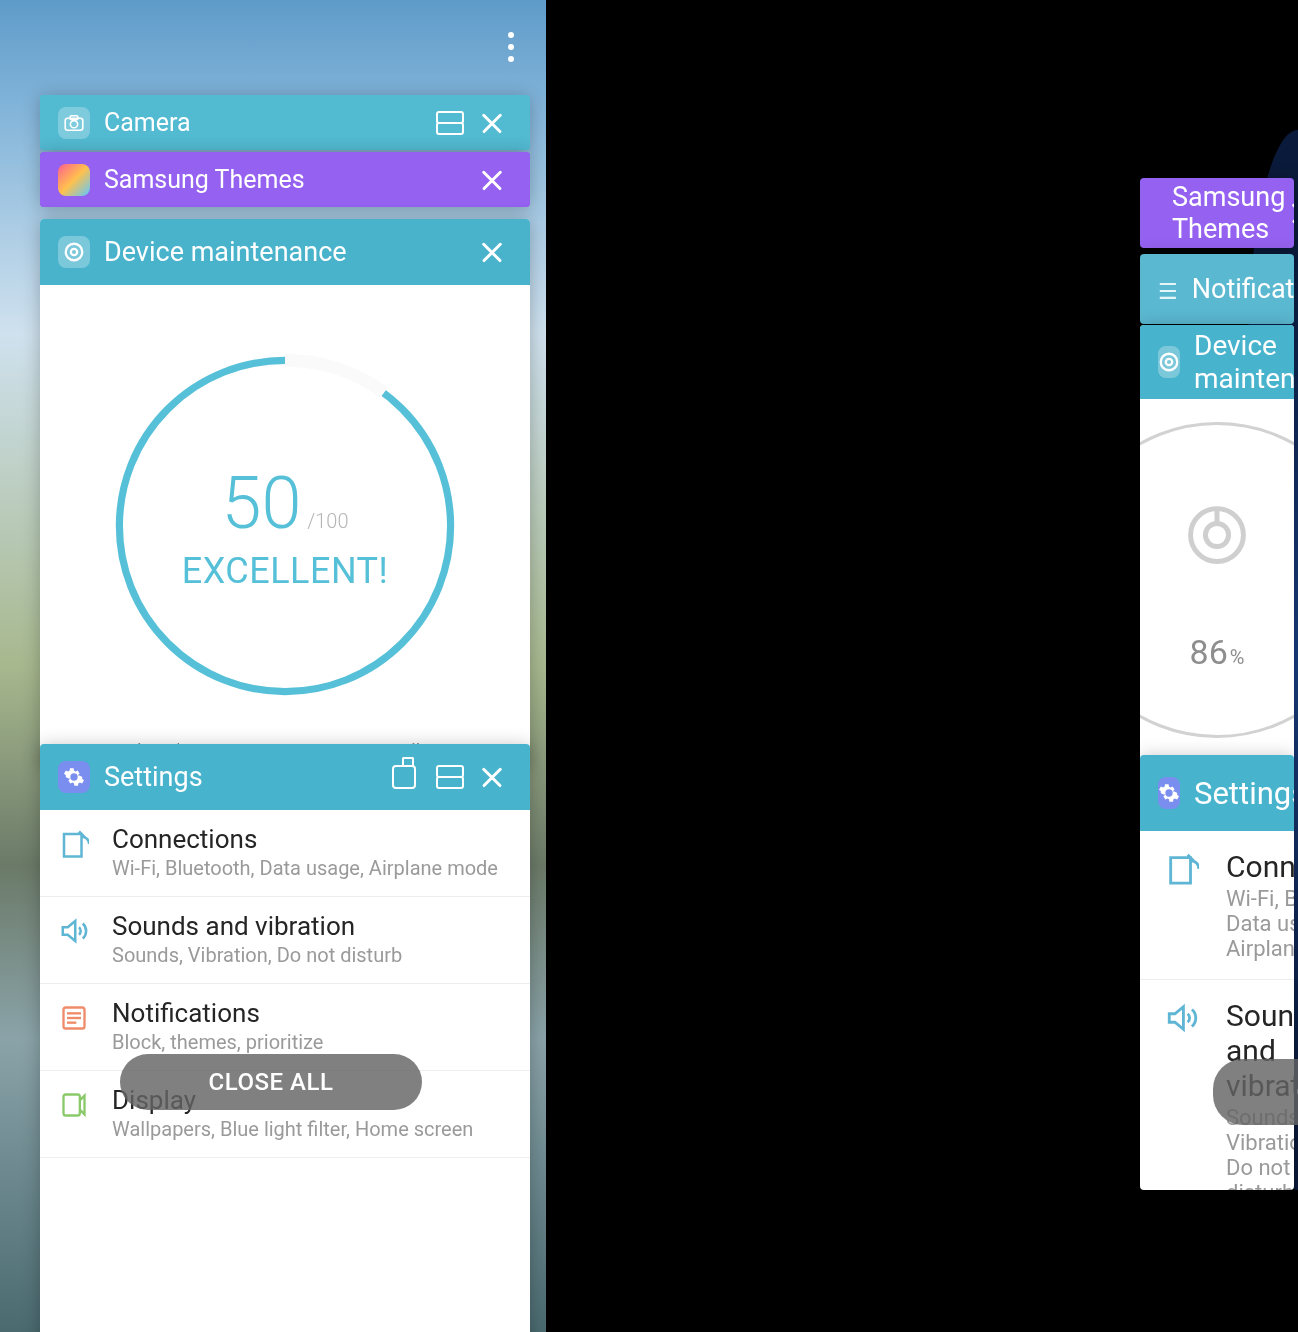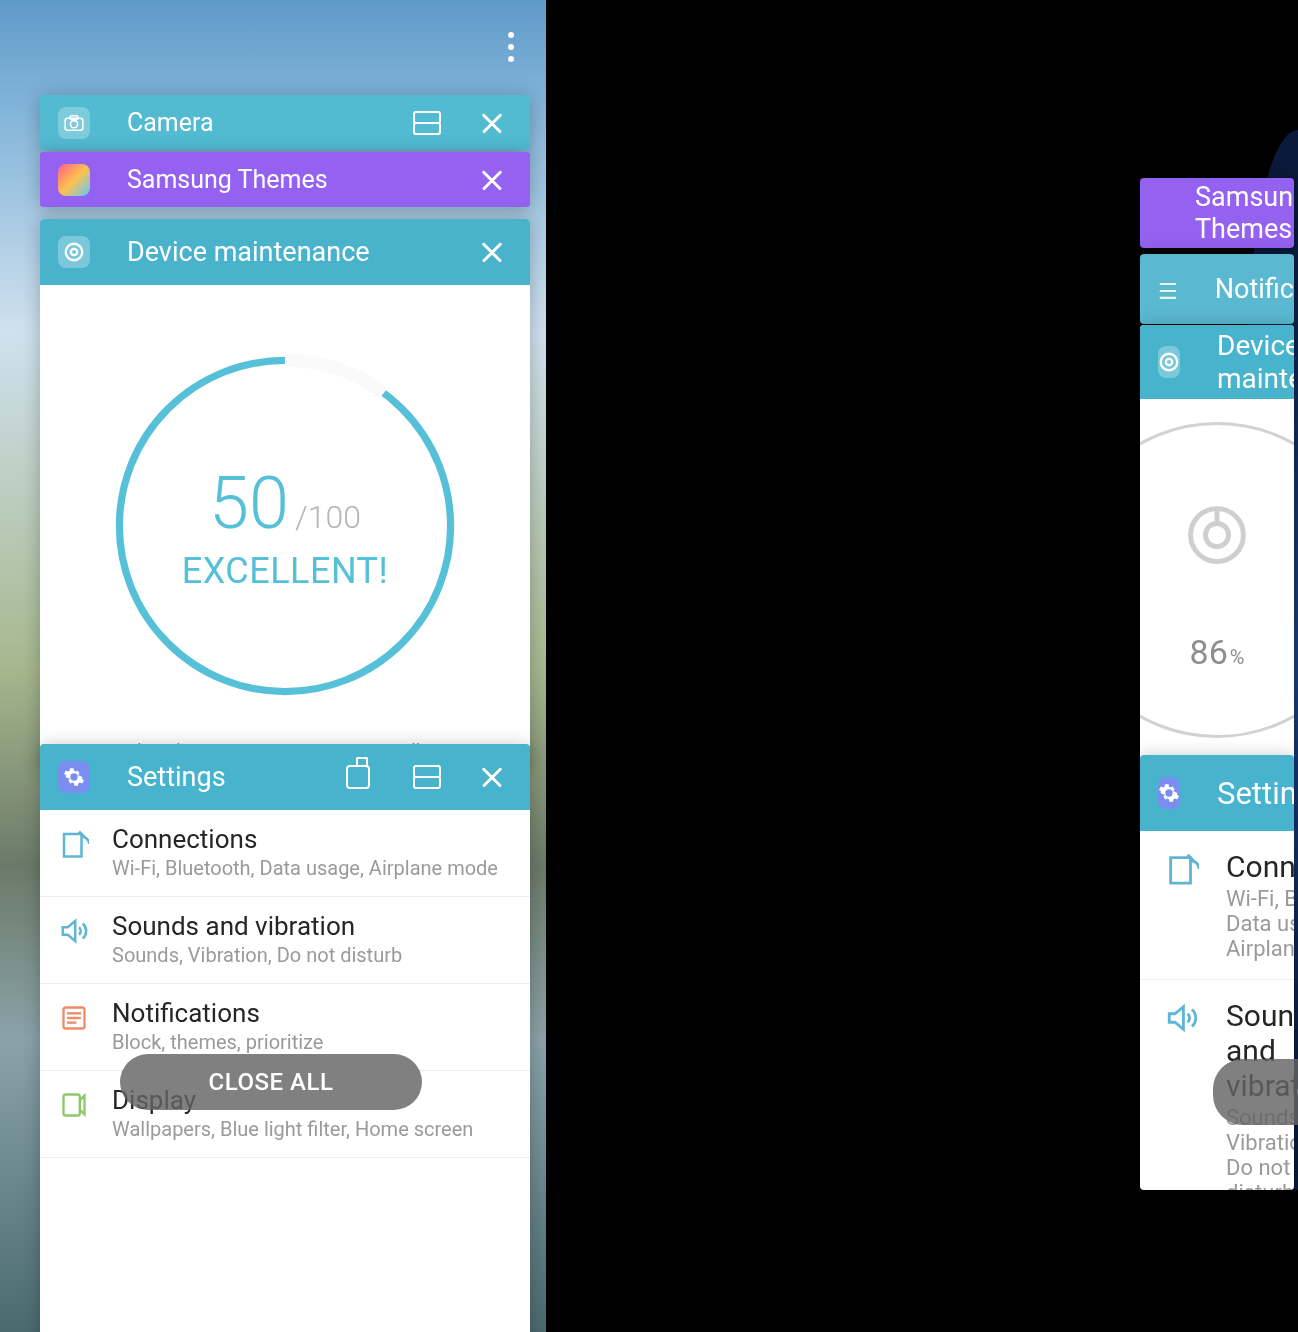--- a/index.html
+++ b/index.html
@@ -6,21 +6,21 @@
   body { width: 1298px; height: 1332px; display: flex; background: #b8b8b8; overflow: hidden; }
   .phone { position: relative; overflow: hidden; }
   .phone.left { width: 546px; height: 1332px; background: linear-gradient(180deg,#5f9bc9 0%,#82b4d9 8%,#cfe1ee 25%,#a7b88e 50%,#6b7a68 65%,#8aa3a9 78%,#4a6a6f 100%); }
   .phone.right { width: 752px; height: 1332px; background: #b8b8b8; }
   .phone.right .inner { position:absolute; inset:0; background:#000; }
   .phone.right .blue-edge { position:absolute; right:0; top:130px; bottom:142px; width:50px; background: radial-gradient(circle at 70% 50%, #1a3e80 0%, #0a1a3a 80%); border-radius: 200px 0 0 200px/900px 0 0 900px;}
   .more { position:absolute; top:26px; right:32px; }
   .more span{display:block;width:6px;height:6px;border-radius:50%;background:#fff;margin:6px 0;}
   .card { position:absolute; left:40px; right:16px; border-radius:4px; box-shadow:0 2px 18px rgba(0,0,0,.25); overflow:hidden; }
   .right .card{ left:594px; right:4px; }
-  .stub { height:55px; display:flex; align-items:center; padding:0 18px; color:#fff; font-size:25px; font-weight:400;gap:23px; }
+  .stub { height:55px; display:flex; align-items:center; padding:0 18px; color:#fff; font-size:25px; font-weight:400; }
   .stub .app-icon{ width:32px; height:32px; margin-right:14px; border-radius:8px; display:flex; align-items:center;justify-content:center;}
   .stub .title{ flex:1; }
   .stub .btn { width:40px; height:40px; display:flex; align-items:center; justify-content:center; margin-left:4px; }
   .icon-x::before,.icon-x::after{content:'';position:absolute;width:26px;height:2.5px;background:#fff;border-radius:2px;}
   .icon-x{position:relative;width:26px;height:26px;}
   .icon-x::before{transform:rotate(45deg);top:12px;}
   .icon-x::after{transform:rotate(-45deg);top:12px;}
   .icon-split{position:relative;width:24px;height:24px;}
   .icon-split::before,.icon-split::after{content:'';position:absolute;left:0;width:24px;height:9px;border:2.5px solid #fff;border-radius:3px;}
   .icon-split::before{top:0;}
@@ -51,21 +51,21 @@
   .c-dev-r{ top:325px; background:#fff;}
   .c-dev-r .stub{ background:#48b3cc; font-size:28px; height:74px;}
   .dev-icon{background:rgba(255,255,255,.28);}
   .dev-icon svg{width:22px;height:22px;}
 
   .dev-body-l{height:482px;background:#fff;display:flex;flex-direction:column;align-items:center;justify-content:center;position:relative;}
   .gauge-l{width:360px;height:360px;position:relative;}
   .gauge-l svg{width:100%;height:100%;}
   .gauge-l .score{position:absolute;inset:0;display:flex;flex-direction:column;align-items:center;justify-content:center;}
   .gauge-l .score .big{font-size:72px;font-weight:300;color:#55c0d7;}
-  .gauge-l .score .big .small{font-size:32px;color:#b6b6b6;font-weight:300;margin-left:6px;}
+  .gauge-l .score .big .small{font-size:20px;color:#b6b6b6;font-weight:300;margin-left:6px;}
   .gauge-l .score .excellent{font-size:36px;font-weight:400;color:#55c0d7;letter-spacing:.5px;margin-top:4px;}
   .dev-footer-l{position:absolute;bottom:6px;left:0;right:0;text-align:center;color:#888;font-size:18px;}
 
   .dev-body-r{height:362px;background:#fff;display:flex;align-items:center;justify-content:center;}
   .gauge-r{width:340px;height:340px;position:relative;display:flex;align-items:center;justify-content:center;}
   .gauge-r .ring{width:316px;height:316px;border:3px solid #d2d2d2;border-radius:50%;position:absolute;}
   .gauge-r .inner-ring{position:absolute;top:92px;width:66px;height:66px;}
   .gauge-r .pct{position:absolute;bottom:78px;font-size:34px;color:#8e8e8e;font-weight:400;}
   .gauge-r .pct small{font-size:20px;margin-left:2px;}
 

